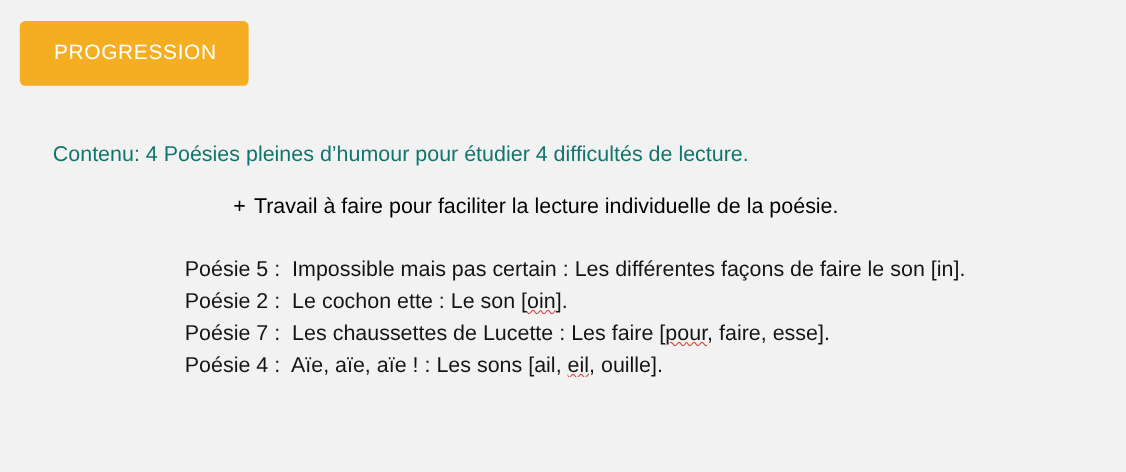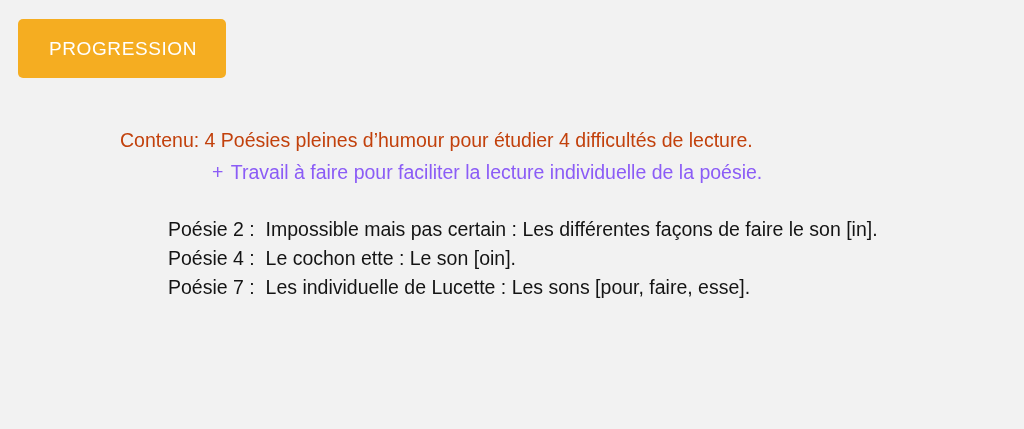--- a/index.html
+++ b/index.html
@@ -41,48 +41,49 @@
     font-weight: normal;
     font-family: "Liberation Sans", sans-serif;
   }
   .content {
     position: absolute;
     left: 0;
     top: 126px;
     width: 1024px;
   }
   .intro-line-1 {
-    margin: 0 0 4px 0;
-    padding-left: 120px;
+    margin: 0 0 20px 0;
+    padding-left: 48px;
     font-size: 19.5px;
     line-height: 28px;
-    color: #c2410c;
+    color: #0f766e;
   }
   .intro-line-2 {
     margin: 0;
     padding-left: 212px;
     font-size: 19.5px;
     line-height: 28px;
-    color: #8b5cf6;
+    color: #000000;
   }
   .plus {
     letter-spacing: 1px;
   }
   .poem-list {
     margin: 29px 0 0 0;
     padding: 0 0 0 168px;
     list-style: none;
   }
   .poem-item {
     font-size: 19.5px;
     line-height: 29px;
     color: #141414;
     white-space: pre;
   }
   .u-squiggle {
+    text-decoration: underline;
     text-decoration-color: #d24a3d;
     text-decoration-style: wavy;
     text-decoration-thickness: 1px;
   }
 </style>
 </head>
 <body>
 
 <div class="page">
 
@@ -90,19 +91,20 @@
     <span class="badge-label">PROGRESSION</span>
   </div>
 
   <div class="content">
 
     <p class="intro-line-1">Contenu: 4 Poésies pleines d’humour pour étudier 4 difficultés de lecture.</p>
 
     <p class="intro-line-2"><span class="plus">+ </span><span>Travail à faire pour faciliter la lecture individuelle de la poésie.</span></p>
 
     <ul class="poem-list">
-      <li class="poem-item"><span>Poésie 2 : </span><span> Impossible mais pas certain : Les différentes façons de faire le son [in].</span><span class="u-squiggle"></span><span></span></li>
-      <li class="poem-item"><span>Poésie 4 : </span><span> Le cochon ette : Le son [</span><span class="u-squiggle">oin</span><span>].</span></li>
-      <li class="poem-item"><span>Poésie 7 : </span><span> Les individuelle de Lucette : Les sons [</span><span class="u-squiggle">pour</span><span>, faire, esse].</span></li>
+      <li class="poem-item"><span>Poésie 5 : </span><span> Impossible mais pas certain : Les différentes façons de faire le son [in].</span><span class="u-squiggle"></span><span></span></li>
+      <li class="poem-item"><span>Poésie 2 : </span><span> Le cochon ette : Le son [</span><span class="u-squiggle">oin</span><span>].</span></li>
+      <li class="poem-item"><span>Poésie 7 : </span><span> Les chaussettes de Lucette : Les faire [</span><span class="u-squiggle">pour</span><span>, faire, esse].</span></li>
+      <li class="poem-item"><span>Poésie 4 : </span><span> Aïe, aïe, aïe ! : Les sons [ail, </span><span class="u-squiggle">eil</span><span>, ouille].</span></li>
     </ul>
 
   </div>
 </div>
 
 </body></html>

